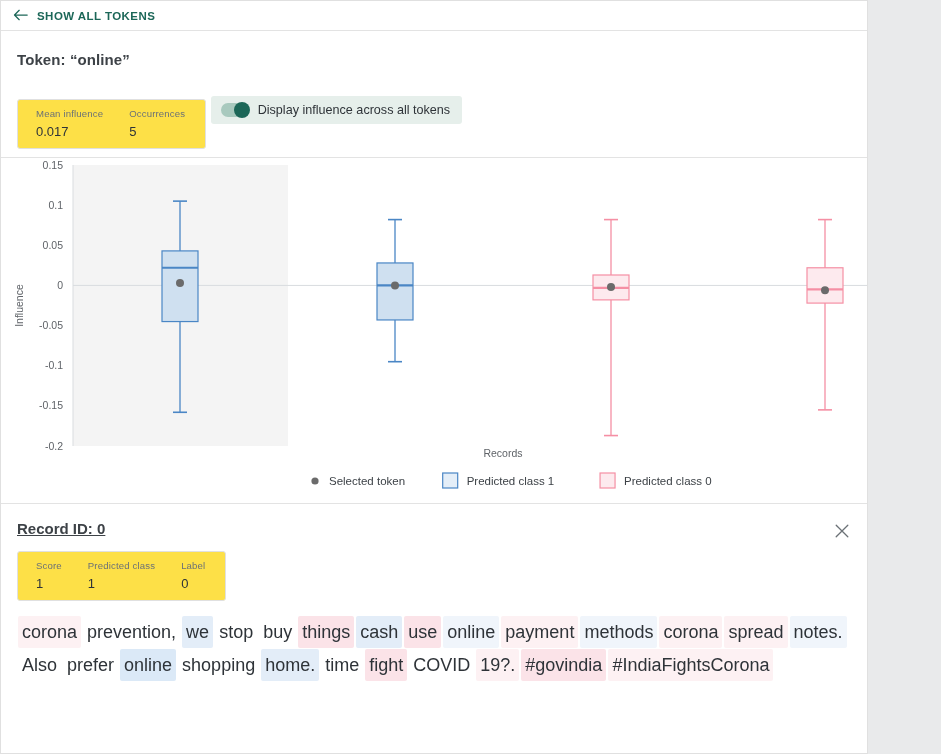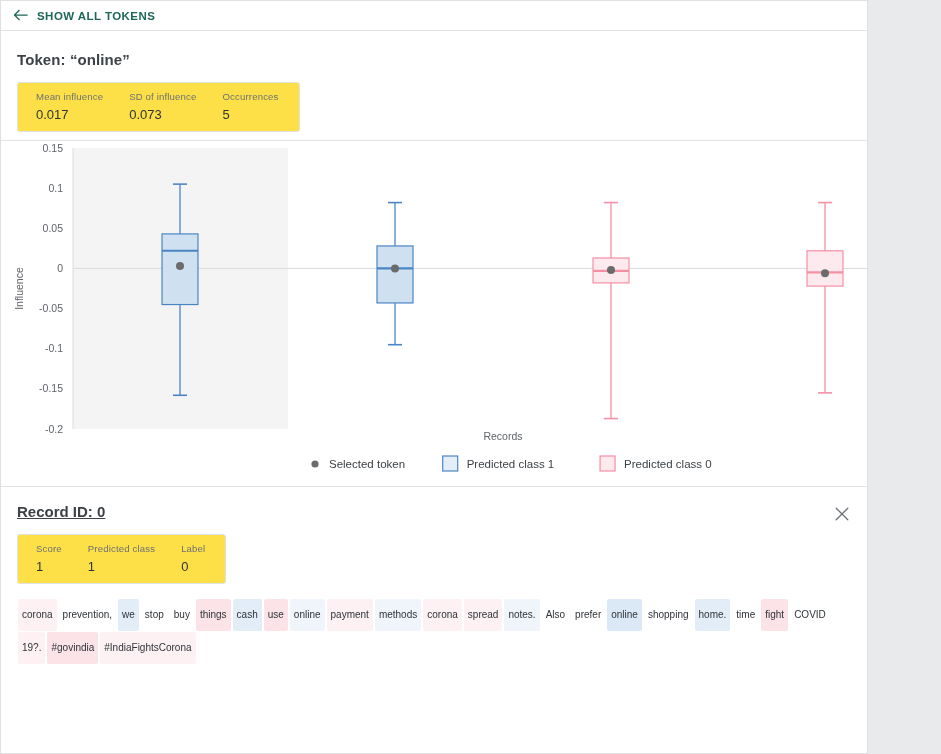--- a/index.html
+++ b/index.html
@@ -139,21 +139,21 @@
     display: flex;
     align-items: center;
     justify-content: center;
     cursor: pointer;
   }
 
   
   .token-flow {
     margin-top: 15px;
     line-height: 26px;
-    font-size: 10px;
+    font-size: 18px;
     color: #2e3338;
     padding-left: 1px;
   }
   .tok {
     display: inline-block;
     padding: 3px 4px 3px 4px;
     margin: 0 2px 1px 0;
     border-radius: 2px;
     cursor: pointer;
     white-space: pre;
@@ -178,29 +178,31 @@
   <div class="panel-top">
 
     <div class="token-title">Token: “online”</div>
 
     <div class="stats-box">
       <div class="stat-cell">
         <div class="stat-label">Mean influence</div>
         <div class="stat-value">0.017</div>
       </div>
       <div class="stat-cell">
-        <div class="stat-label">SD of influence</div>
-        <div class="stat-value">0.073</div>
-      </div>
-      <div class="stat-cell">
         <div class="stat-label">Occurrences</div>
         <div class="stat-value">5</div>
       </div>
     </div>
 
+    <div class="toggle-row">
+      <span class="switch">
+        <span class="knob"></span>
+      </span>
+      <span class="toggle-label">Display influence across all tokens</span>
+    </div>
   </div>
 
   <div class="chart-wrap">
     <svg class="chart-svg" id="chart" width="941" height="345">
         <rect x="72" y="7" width="215" height="281" fill="#f4f4f4"></rect>
         <line x1="72" y1="7" x2="72" y2="288" stroke="#d9dcdf" stroke-width="1"></line>
         <text x="62" y="10.5" text-anchor="end" font-family="&quot;Liberation Sans&quot;, sans-serif" font-size="10.5" fill="#5f6368">0.15</text>
         <text x="62" y="50.64285714285714" text-anchor="end" font-family="&quot;Liberation Sans&quot;, sans-serif" font-size="10.5" fill="#5f6368">0.1</text>
         <text x="62" y="90.78571428571429" text-anchor="end" font-family="&quot;Liberation Sans&quot;, sans-serif" font-size="10.5" fill="#5f6368">0.05</text>
         <text x="62" y="130.92857142857144" text-anchor="end" font-family="&quot;Liberation Sans&quot;, sans-serif" font-size="10.5" fill="#5f6368">0</text>

